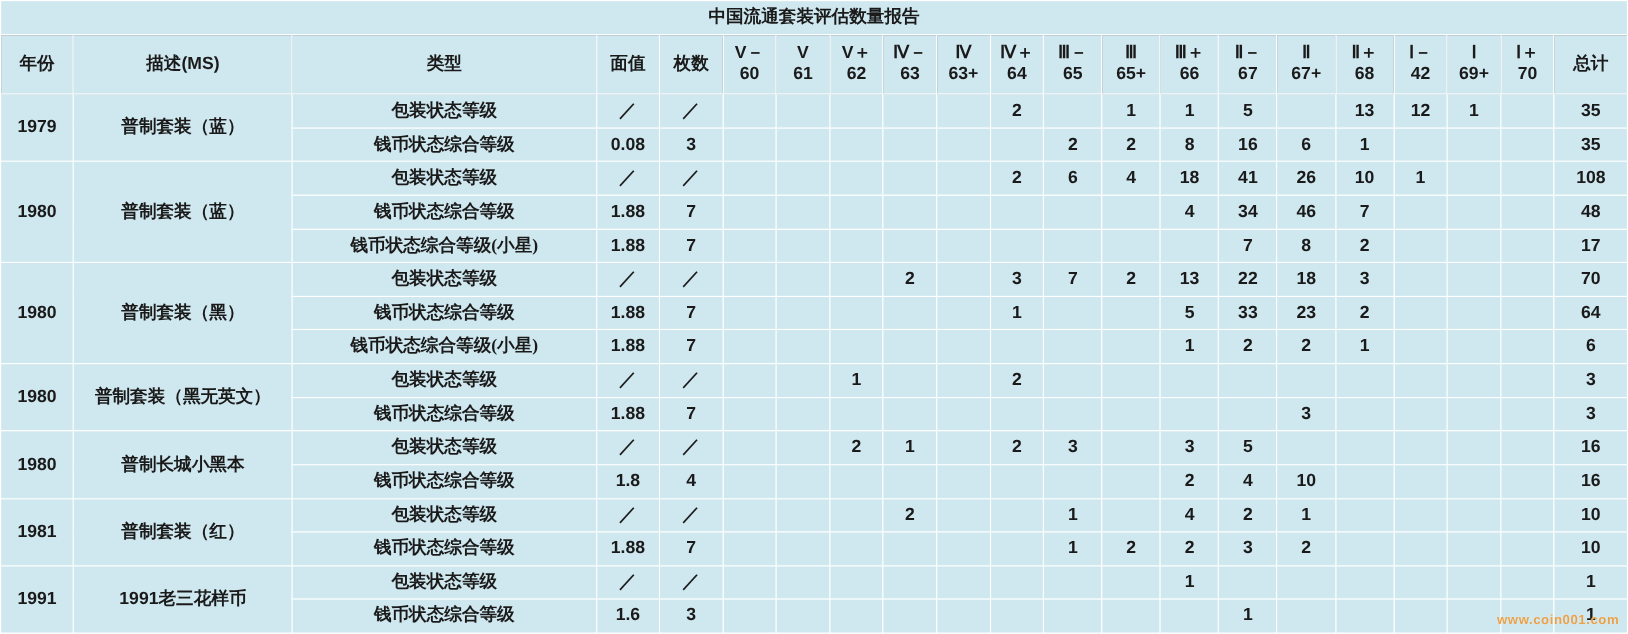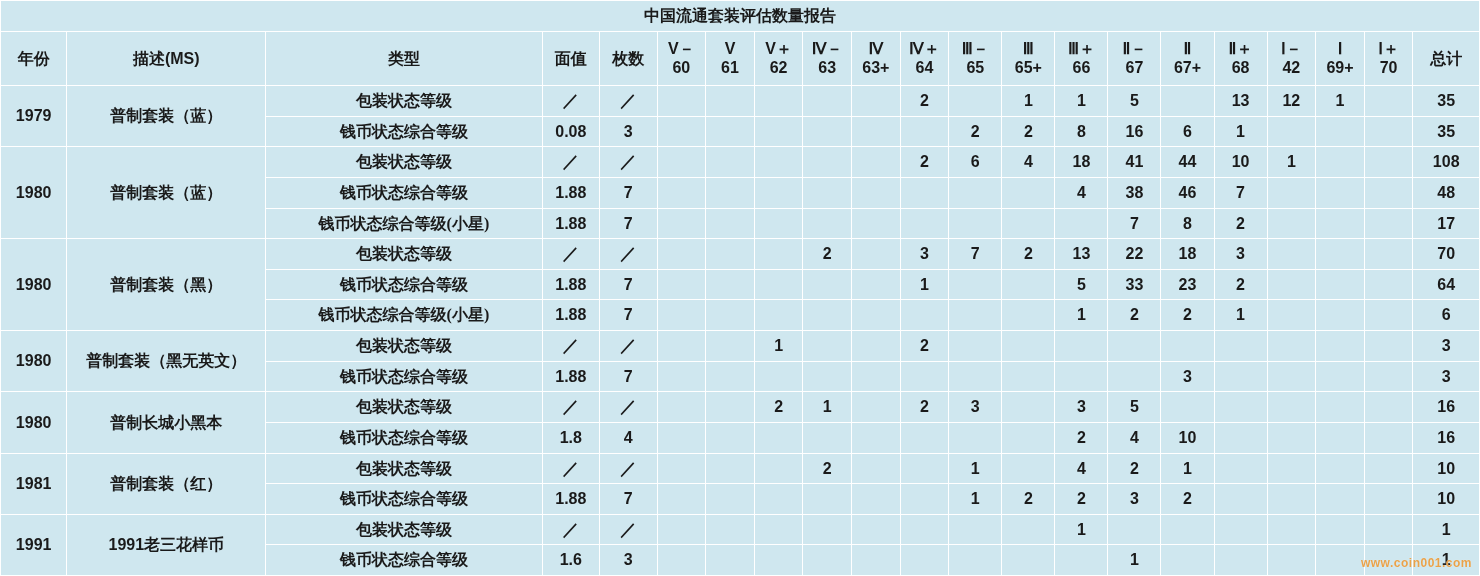--- a/index.html
+++ b/index.html
@@ -258,41 +258,41 @@
           <td class="val-cell"></td>
           <td class="val-cell"></td>
           <td class="val-cell"></td>
           <td class="val-cell"></td>
           <td class="val-cell"></td>
           <td class="val-cell">2</td>
           <td class="val-cell">6</td>
           <td class="val-cell">4</td>
           <td class="val-cell">18</td>
           <td class="val-cell">41</td>
-          <td class="val-cell">44</td>
+          <td class="val-cell">26</td>
           <td class="val-cell">10</td>
           <td class="val-cell">1</td>
           <td class="val-cell"></td>
           <td class="val-cell"></td>
           <td class="total-cell">108</td>
         </tr>
         <tr class="data-row">
           <td class="type-cell">钱币状态综合等级</td>
           <td class="num-cell">1.88</td>
           <td class="num-cell">7</td>
           <td class="val-cell"></td>
           <td class="val-cell"></td>
           <td class="val-cell"></td>
           <td class="val-cell"></td>
           <td class="val-cell"></td>
           <td class="val-cell"></td>
           <td class="val-cell"></td>
           <td class="val-cell"></td>
           <td class="val-cell">4</td>
-          <td class="val-cell">38</td>
+          <td class="val-cell">34</td>
           <td class="val-cell">46</td>
           <td class="val-cell">7</td>
           <td class="val-cell"></td>
           <td class="val-cell"></td>
           <td class="val-cell"></td>
           <td class="total-cell">48</td>
         </tr>
         <tr class="data-row">
           <td class="type-cell">钱币状态综合等级(小星)</td>
           <td class="num-cell">1.88</td>

